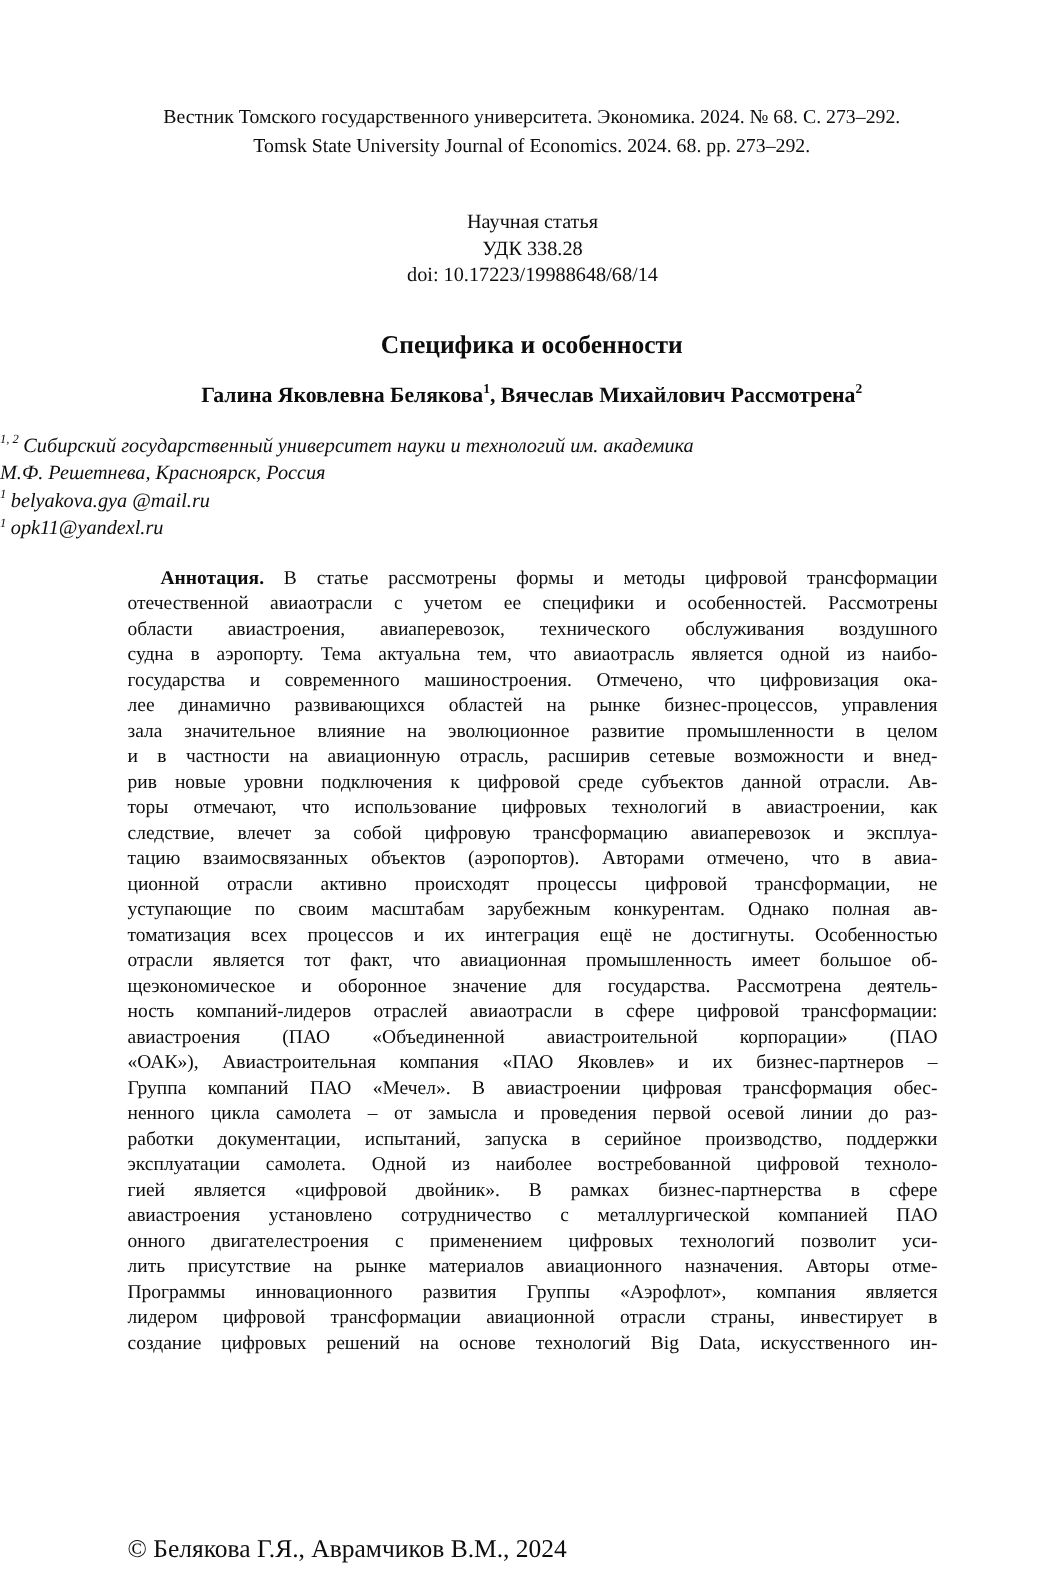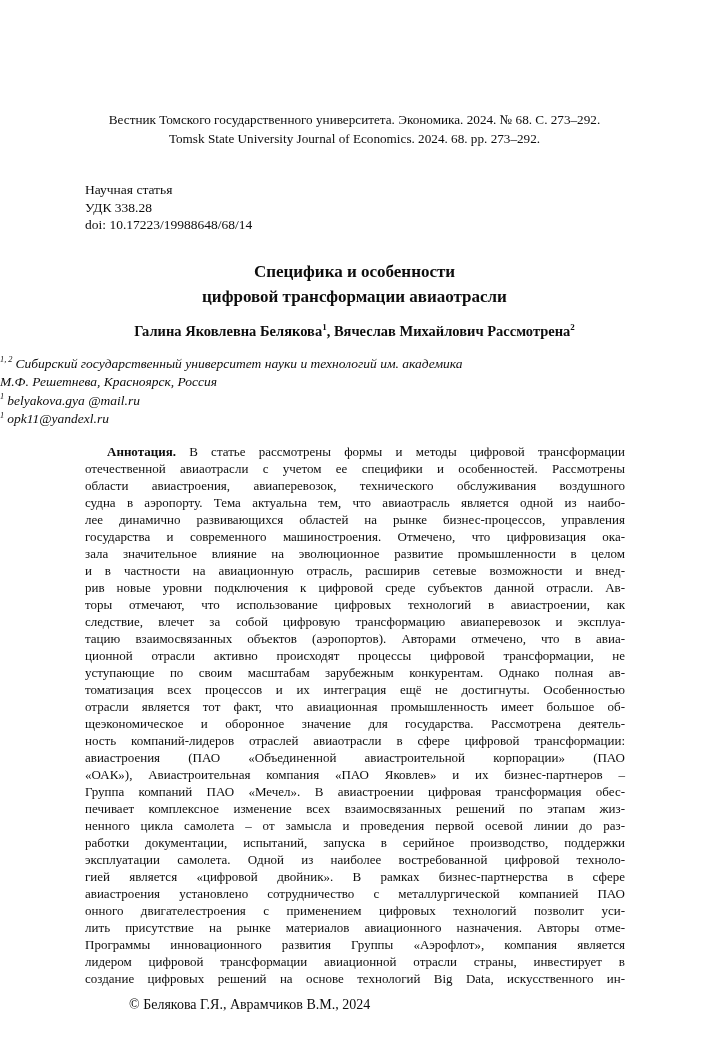--- a/index.html
+++ b/index.html
@@ -6,31 +6,31 @@
   .page {
     position: relative;
     width: 709px;
     height: 1062px;
     background: #ffffff;
     color: #0d0d0d;
     font-family: "Liberation Serif", "DejaVu Serif", serif;
     overflow: hidden;
   }
   .journal-header {
-    padding-top: 110px;
+    padding-top: 68px;
     text-align: center;
     font-size: 13.2px;
     line-height: 19px;
   }
   .journal-header div { white-space: nowrap; }
   .meta {
     margin: 33px 84px 0 85px;
     font-size: 13.5px;
     line-height: 17.5px;
-    text-align: left;
+    text-align: center;
   }
   .title {
     margin-top: 25px;
     text-align: center;
     font-weight: bold;
     font-size: 17px;
     line-height: 25px;
   }
   .authors {
     margin-top: 12px;
@@ -59,78 +59,75 @@
   }
   .abs-line {
     text-align: justify;
     text-align-last: justify;
   }
   .abs-line.first { text-indent: 22px; }
   .abs-label { font-weight: bold; }
   .footer {
     position: absolute;
     left: 85px;
-    top: 997px;
-    font-size: 14px;
-    margin-left: 44px;
+    top: 1023px;
+    font-size: 17px;
   }
 </style>
 </head>
 <body>
 
 <div class="page">
 
   <div class="journal-header">
     <div>Вестник Томского государственного университета. Экономика. 2024. № 68. С. 273–292.</div>
     <div>Tomsk State University Journal of Economics. 2024. 68. pp. 273–292.</div>
   </div>
 
   <div class="meta">
     <div>Научная статья</div>
     <div>УДК 338.28</div>
     <div>doi: 10.17223/19988648/68/14</div>
   </div>
 
   <div class="title">
     <div>Специфика и особенности</div>
-    <div>цифровой трансформации авиаотрасли</div>
   </div>
 
   <div class="authors"><span>Галина Яковлевна Белякова</span><sup>1</sup><span>, </span><span>Вячеслав Михайлович Рассмотрена</span><sup>2</sup></div>
 
   <div class="affiliation">
     <div><sup>1, 2</sup><span>Сибирский государственный университет науки и технологий им. академика</span></div>
     <div>М.Ф. Решетнева, Красноярск, Россия</div>
     <div><sup>1</sup><span>belyakova.gya @mail.ru</span></div>
     <div><sup>1</sup><span>opk11@yandexl.ru</span></div>
   </div>
 
   <div class="abstract">
       <div class="abs-line first"><span class="abs-label">Аннотация. </span>В статье рассмотрены формы и методы цифровой трансформации</div>
       <div class="abs-line">отечественной авиаотрасли с учетом ее специфики и особенностей. Рассмотрены</div>
       <div class="abs-line">области авиастроения, авиаперевозок, технического обслуживания воздушного</div>
       <div class="abs-line">судна в аэропорту. Тема актуальна тем, что авиаотрасль является одной из наибо-</div>
+      <div class="abs-line">государства и современного машиностроения. Отмечено, что цифровизация ока-</div>
       <div class="abs-line">лее динамично развивающихся областей на рынке бизнес-процессов, управления</div>
-      <div class="abs-line">государства и современного машиностроения. Отмечено, что цифровизация ока-</div>
       <div class="abs-line">зала значительное влияние на эволюционное развитие промышленности в целом</div>
       <div class="abs-line">и в частности на авиационную отрасль, расширив сетевые возможности и внед-</div>
       <div class="abs-line">рив новые уровни подключения к цифровой среде субъектов данной отрасли. Ав-</div>
       <div class="abs-line">торы отмечают, что использование цифровых технологий в авиастроении, как</div>
       <div class="abs-line">следствие, влечет за собой цифровую трансформацию авиаперевозок и эксплуа-</div>
       <div class="abs-line">тацию взаимосвязанных объектов (аэропортов). Авторами отмечено, что в авиа-</div>
       <div class="abs-line">ционной отрасли активно происходят процессы цифровой трансформации, не</div>
       <div class="abs-line">уступающие по своим масштабам зарубежным конкурентам. Однако полная ав-</div>
       <div class="abs-line">томатизация всех процессов и их интеграция ещё не достигнуты. Особенностью</div>
       <div class="abs-line">отрасли является тот факт, что авиационная промышленность имеет большое об-</div>
       <div class="abs-line">щеэкономическое и оборонное значение для государства. Рассмотрена деятель-</div>
       <div class="abs-line">ность компаний-лидеров отраслей авиаотрасли в сфере цифровой трансформации:</div>
       <div class="abs-line">авиастроения (ПАО «Объединенной авиастроительной корпорации» (ПАО</div>
       <div class="abs-line">«ОАК»), Авиастроительная компания «ПАО Яковлев» и их бизнес-партнеров –</div>
       <div class="abs-line">Группа компаний ПАО «Мечел». В авиастроении цифровая трансформация обес-</div>
-      <div class="abs-line">печивает комплексное изменение всех взаимосвязанных решений по этапам жиз-</div>
       <div class="abs-line">ненного цикла самолета – от замысла и проведения первой осевой линии до раз-</div>
       <div class="abs-line">работки документации, испытаний, запуска в серийное производство, поддержки</div>
       <div class="abs-line">эксплуатации самолета. Одной из наиболее востребованной цифровой техноло-</div>
       <div class="abs-line">гией является «цифровой двойник». В рамках бизнес-партнерства в сфере</div>
       <div class="abs-line">авиастроения установлено сотрудничество с металлургической компанией ПАО</div>
       <div class="abs-line">онного двигателестроения с применением цифровых технологий позволит уси-</div>
       <div class="abs-line">лить присутствие на рынке материалов авиационного назначения. Авторы отме-</div>
       <div class="abs-line">Программы инновационного развития Группы «Аэрофлот», компания является</div>
       <div class="abs-line">лидером цифровой трансформации авиационной отрасли страны, инвестирует в</div>
       <div class="abs-line">создание цифровых решений на основе технологий Big Data, искусственного ин-</div>

